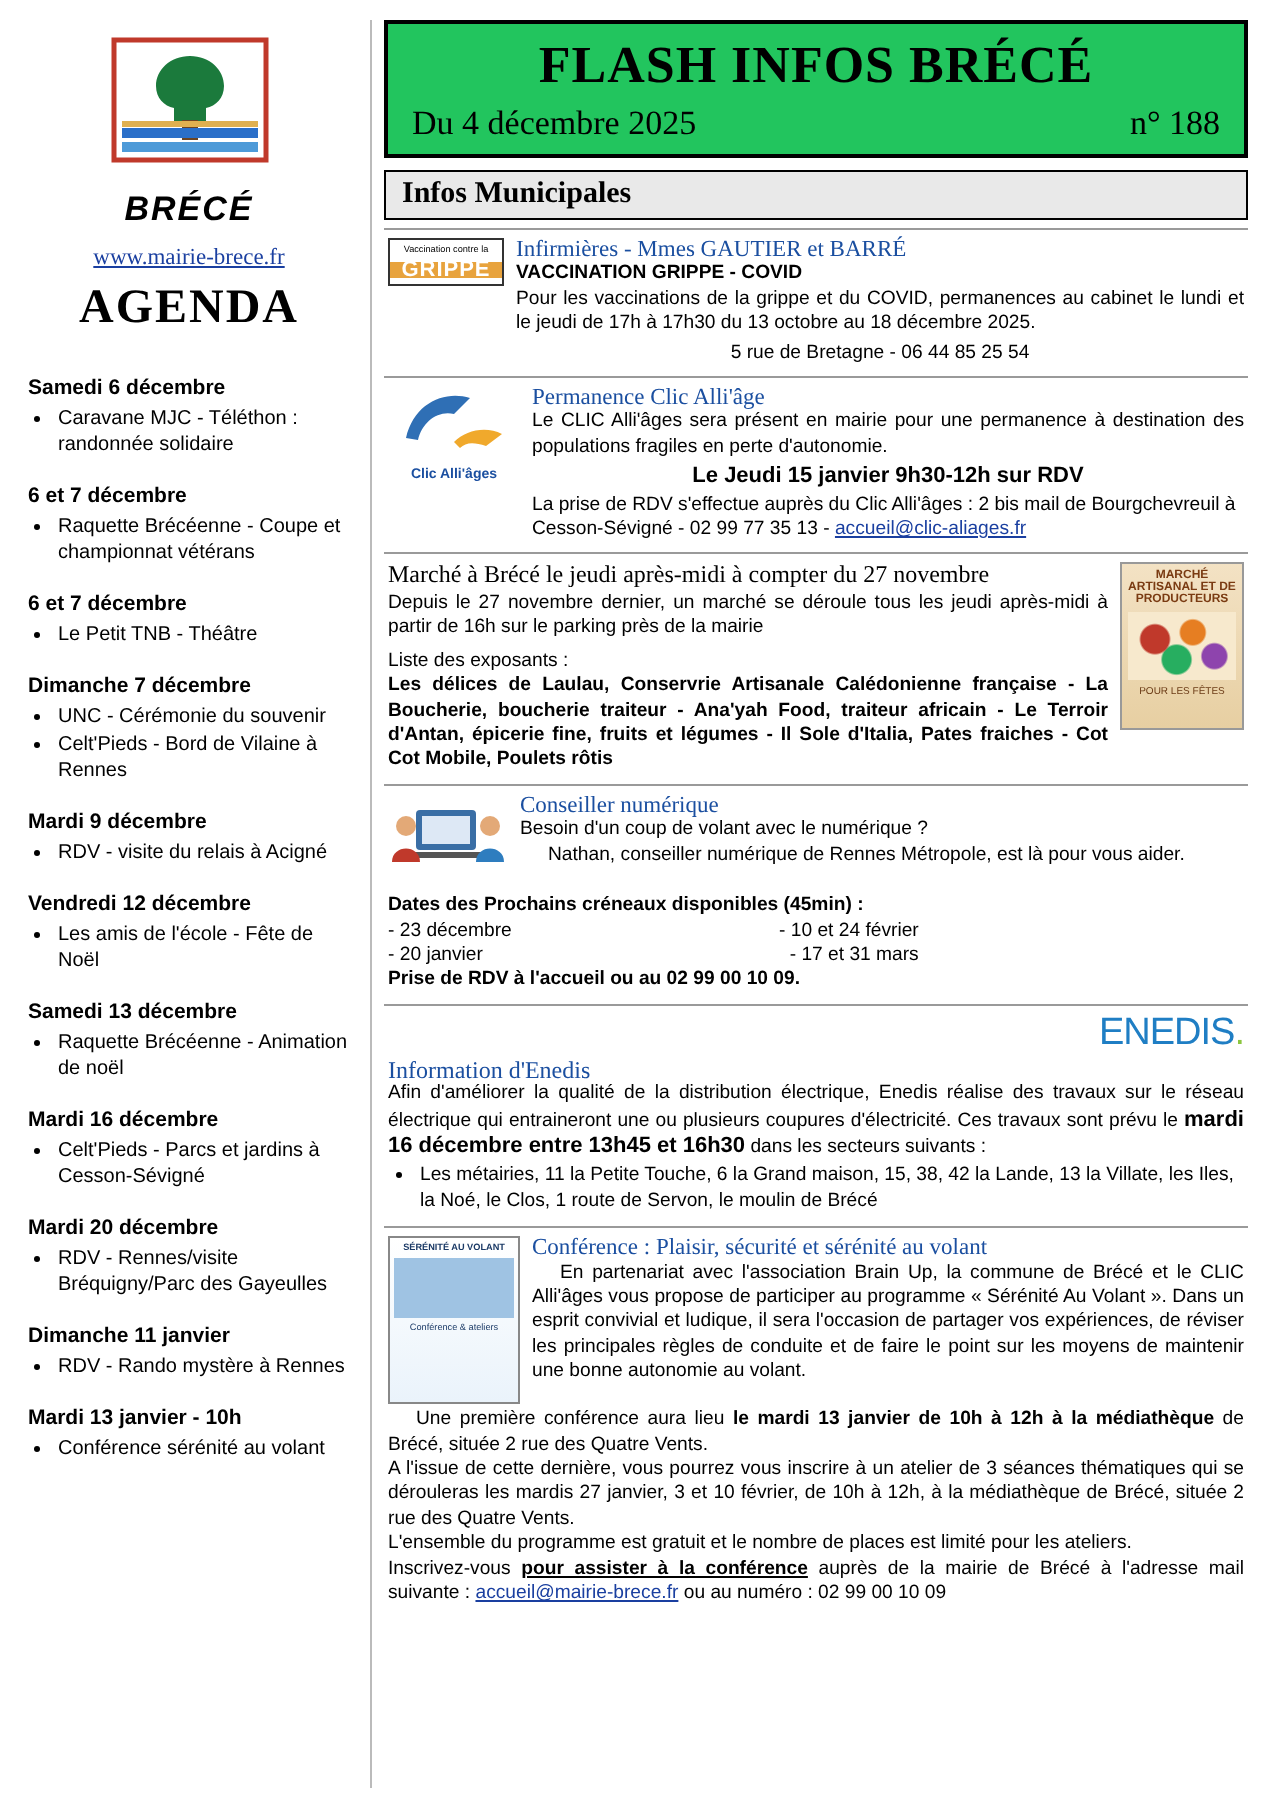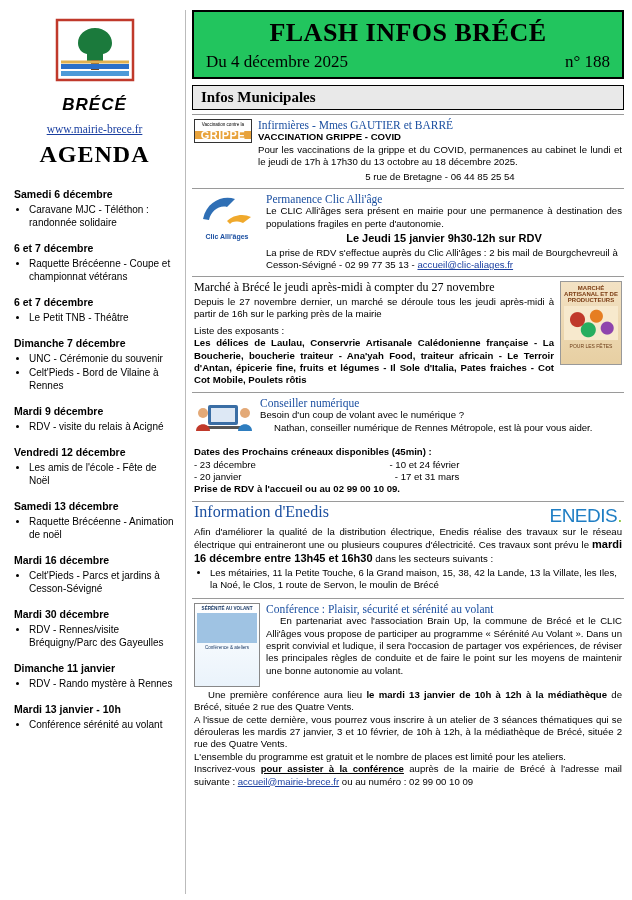--- a/index.html
+++ b/index.html
@@ -327,21 +327,21 @@
       </div>
 
       <div class="ag-item">
         <div class="ag-date">Mardi 16 décembre</div>
         <ul class="ag-ul">
             <li>Celt'Pieds - Parcs et jardins à Cesson-Sévigné</li>
           </ul>
       </div>
 
       <div class="ag-item">
-        <div class="ag-date">Mardi 30 décembre</div>
+        <div class="ag-date">Mardi 20 décembre</div>
         <ul class="ag-ul">
             <li>RDV - Rennes/visite Bréquigny/Parc des Gayeulles</li>
           </ul>
       </div>
 
       <div class="ag-item">
         <div class="ag-date">Dimanche 11 janvier</div>
         <ul class="ag-ul">
             <li>RDV - Rando mystère à Rennes</li>
           </ul>
@@ -447,21 +447,21 @@
       </div>
       <div class="hdr-line" style="width:62%">
         <span>- 20 janvier</span>
         <span>- 17 et 31 mars</span>
       </div>
       <div class="b">Prise de RDV à l'accueil ou au 02 99 00 10 09.</div>
     </div>
 
     <div class="sec">
       <div style="display:flex; justify-content:space-between; align-items:flex-start;">
-        <div class="sec-head blue" style="font-size:16px;">Information d'Enedis</div>
+        <div class="sec-head blue" style="font-size:12px;margin-top:22px;">Information d'Enedis</div>
         <div class="enedis"><span>ENEDIS</span><span class="dot">.</span></div>
       </div>
       <div class="just">
         <span>Afin d'améliorer la qualité de la distribution électrique, Enedis réalise des travaux sur le réseau électrique qui entraineront une ou plusieurs coupures d'électricité. Ces travaux sont prévu le </span><span class="b" style="font-size:11px">mardi 16 décembre entre 13h45 et 16h30</span><span> dans les secteurs suivants :</span>
       </div>
       <ul class="bul">
         <li>Les métairies, 11 la Petite Touche, 6 la Grand maison, 15, 38, 42 la Lande, 13 la Villate, les Iles, la Noé, le Clos, 1 route de Servon, le moulin de Brécé</li>
       </ul>
     </div>
 

